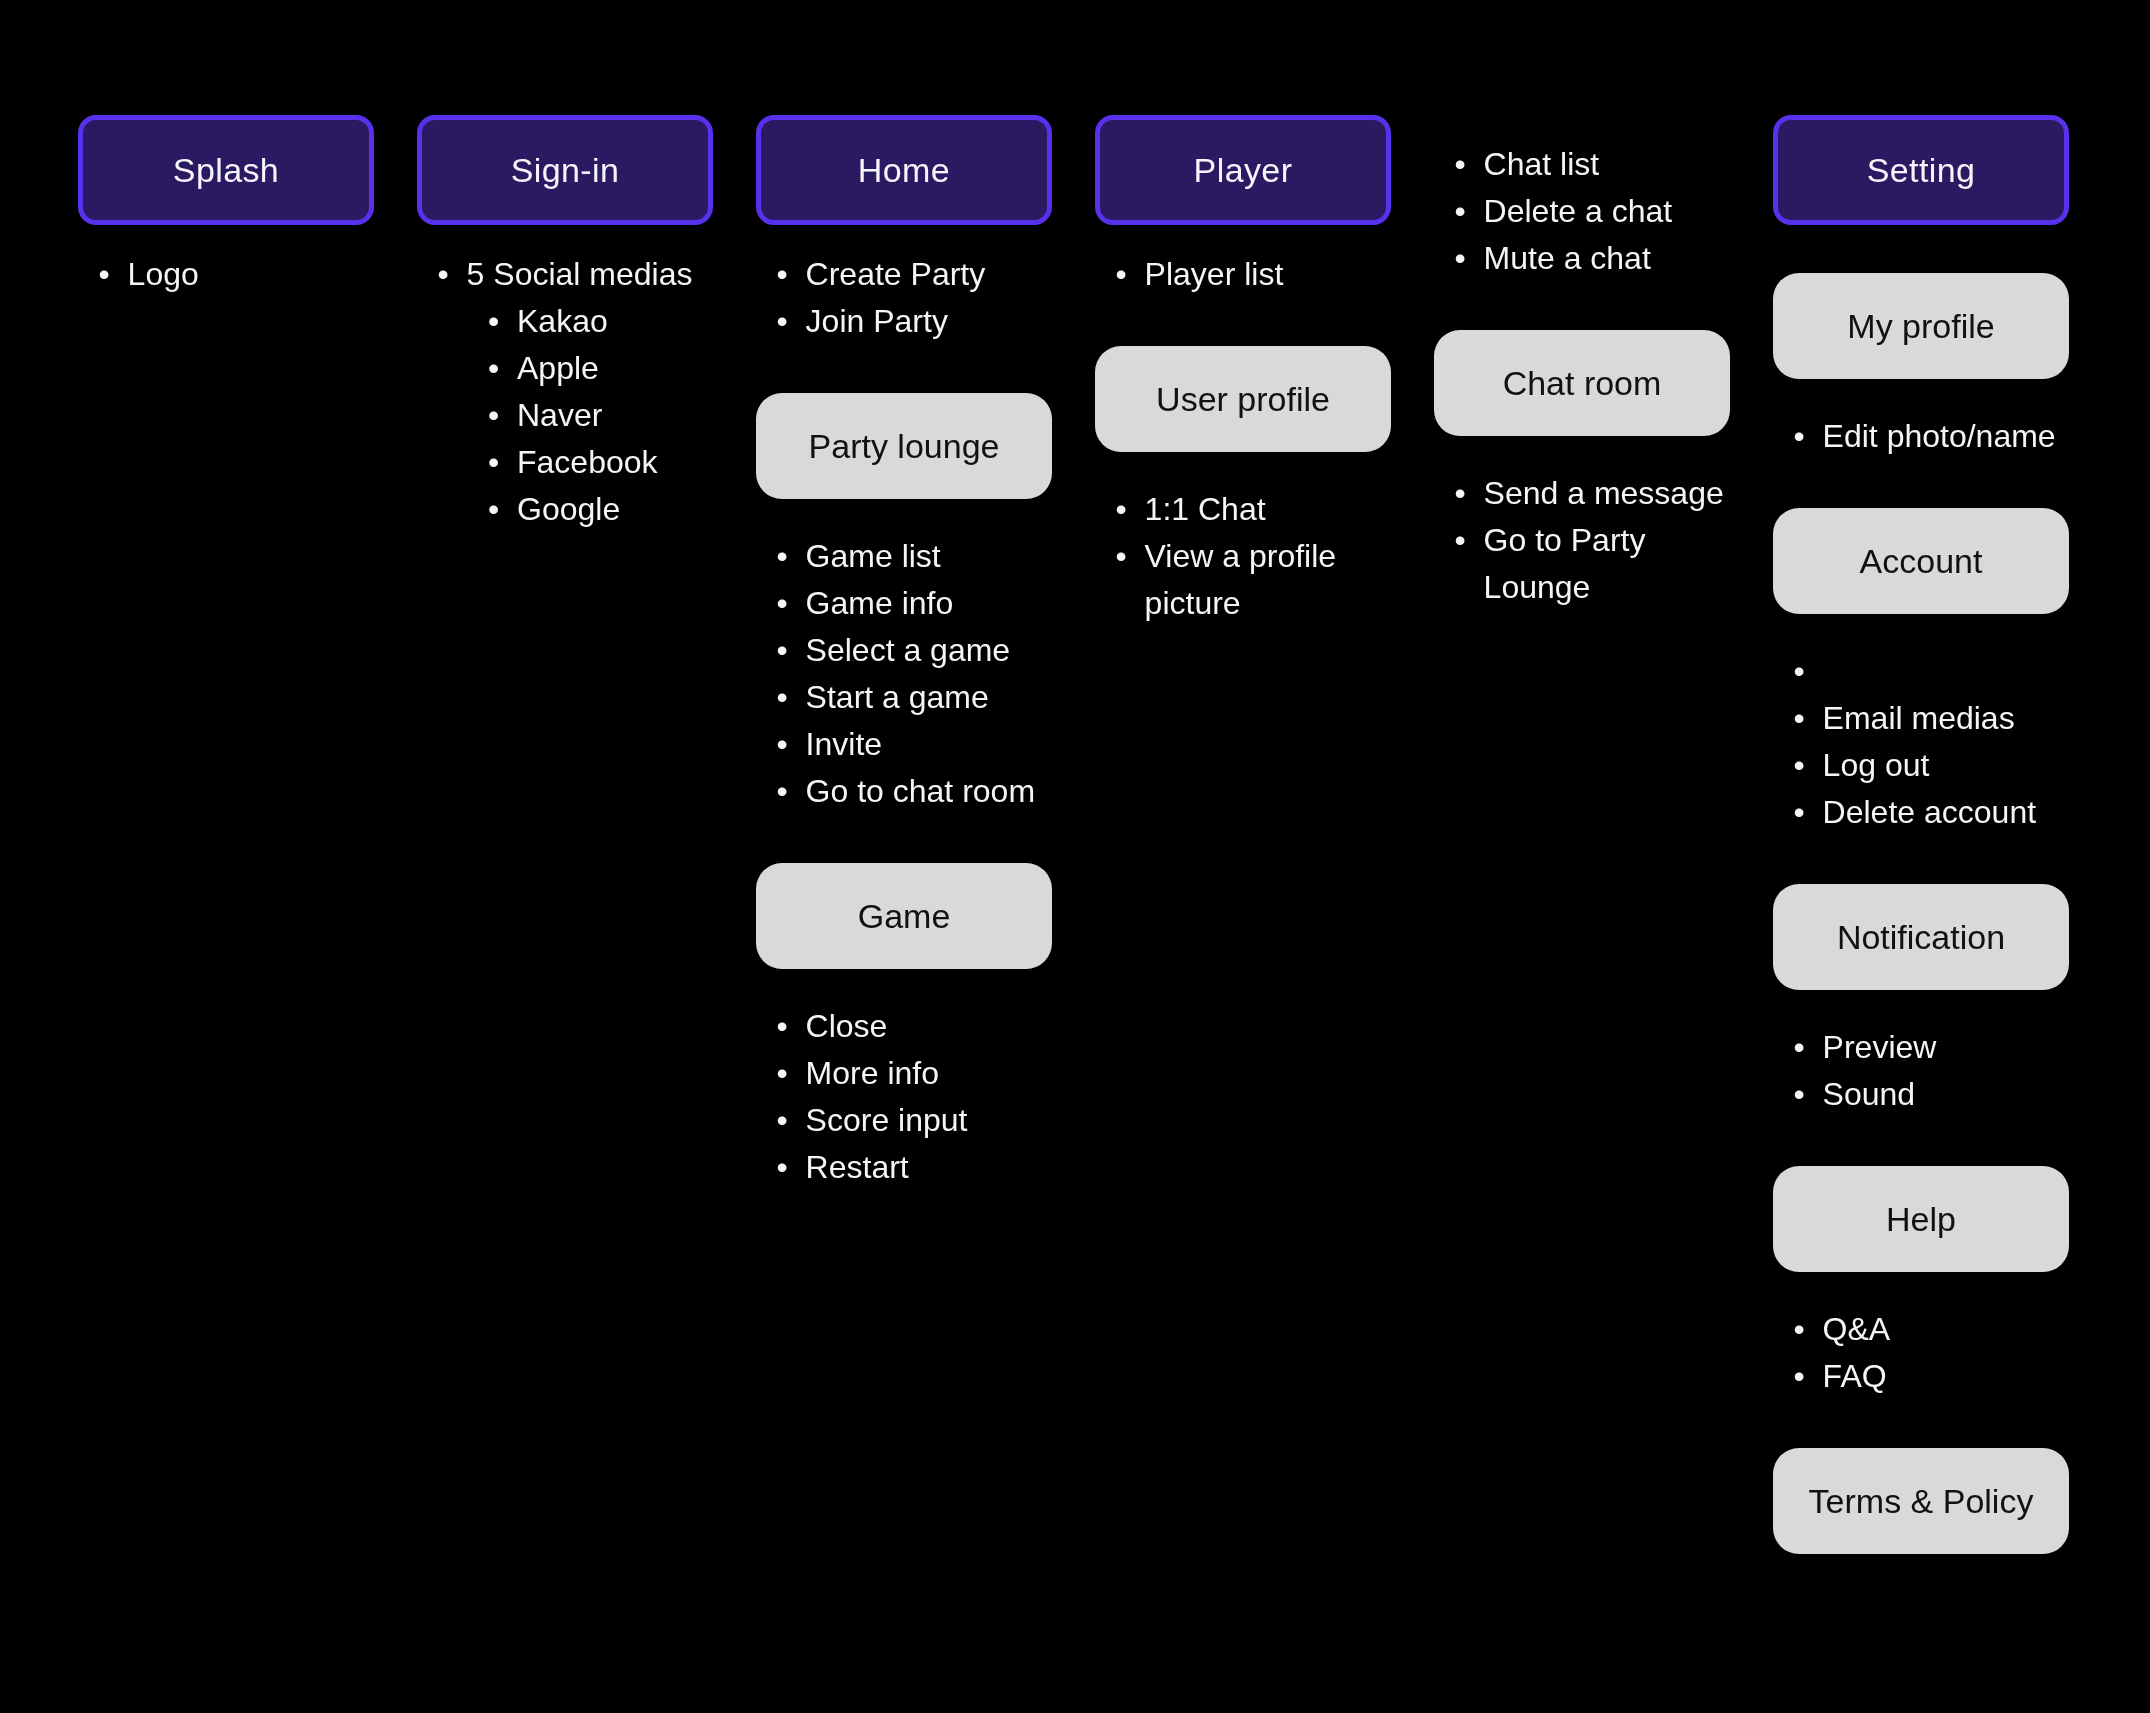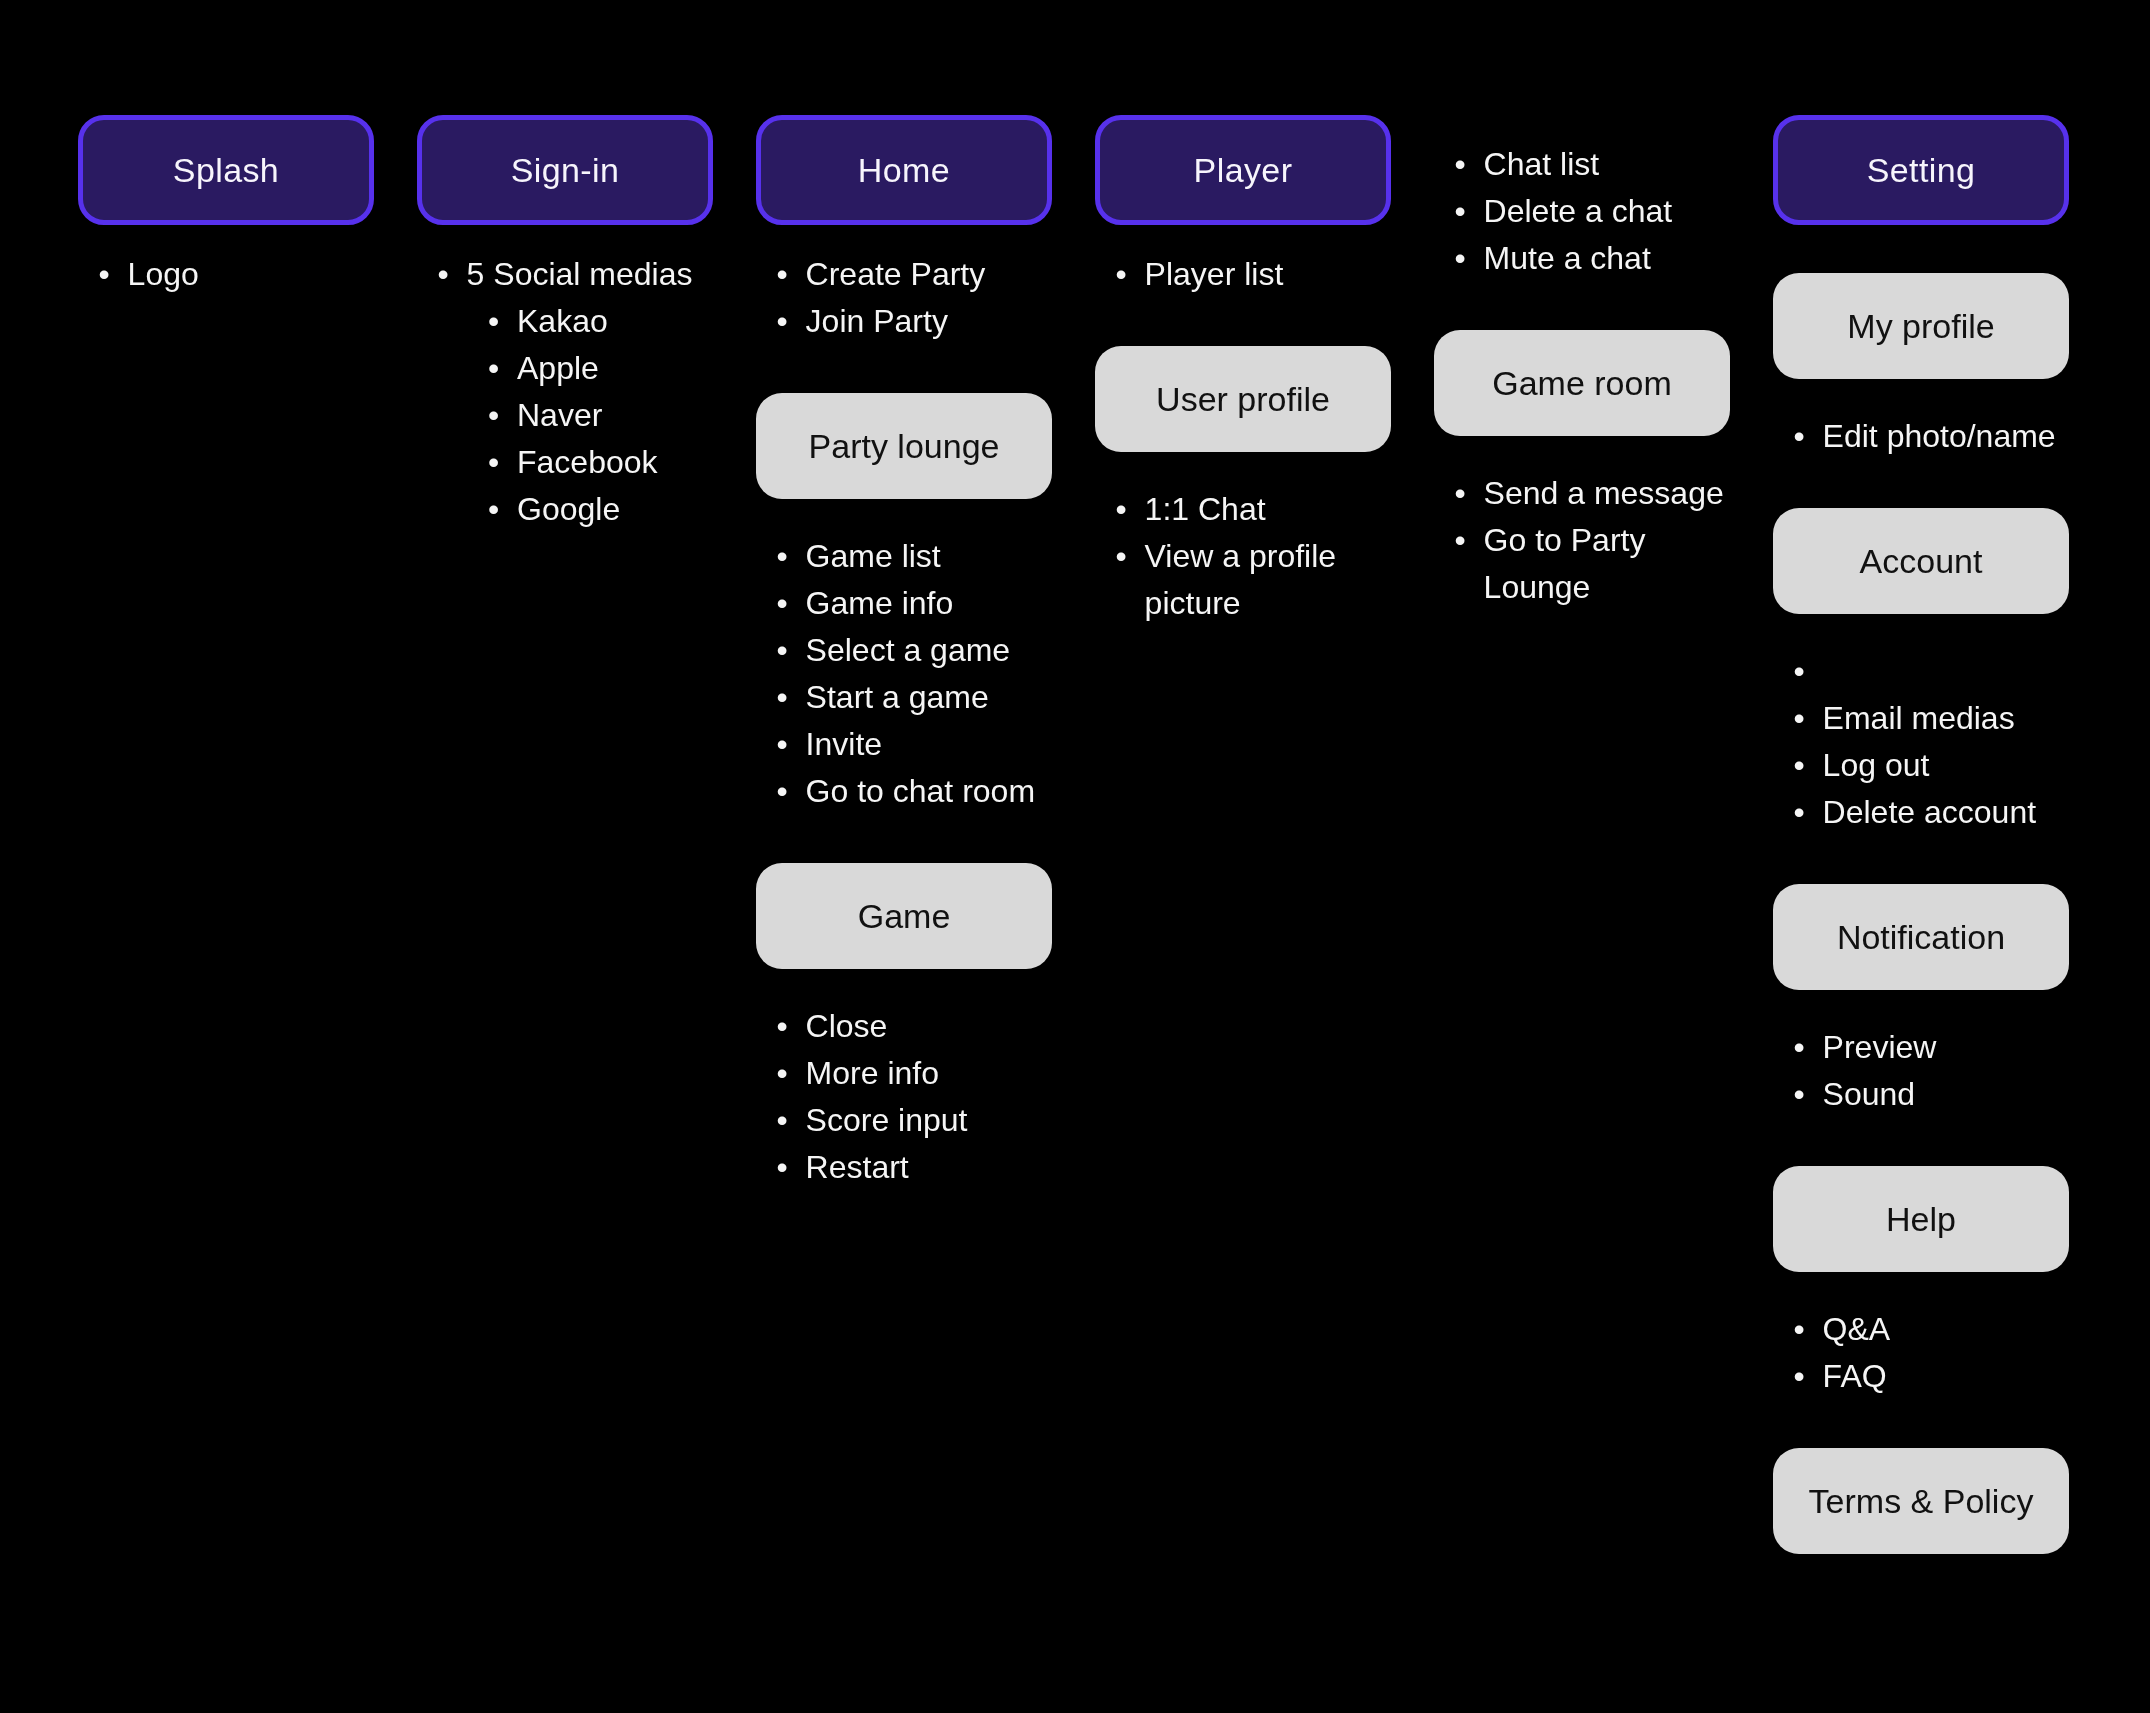--- a/index.html
+++ b/index.html
@@ -23,21 +23,21 @@
   .column {
     flex: 0 0 296px;
     width: 296px;
   }
   .header-node {
     width: 296px;
     height: 110px;
     box-sizing: border-box;
     background: var(--header-fill, #2A1A61);
     border: 5.2px solid var(--header-border, #5731EC);
-    border-radius: 26px;
+    border-radius: 18px;
     display: flex;
     align-items: center;
     justify-content: center;
     font-size: 34px;
     color: var(--header-text, #F7F5FC);
     letter-spacing: 0.4px;
   }
   .section-node {
     width: 296px;
     height: 106px;
@@ -207,21 +207,21 @@
         </div>
         <div class="li level-0">
           <span class="bullet">•</span>
           <span class="li-text">Delete a chat</span>
         </div>
         <div class="li level-0">
           <span class="bullet">•</span>
           <span class="li-text">Mute a chat</span>
         </div>
       </div>
-      <div class="section-node">Game room</div>
+      <div class="section-node">Chat room</div>
       <div class="list">
         <div class="li level-0">
           <span class="bullet">•</span>
           <span class="li-text">Send a message</span>
         </div>
         <div class="li level-0">
           <span class="bullet">•</span>
           <span class="li-text">Go to Party
 Lounge</span>
         </div>

